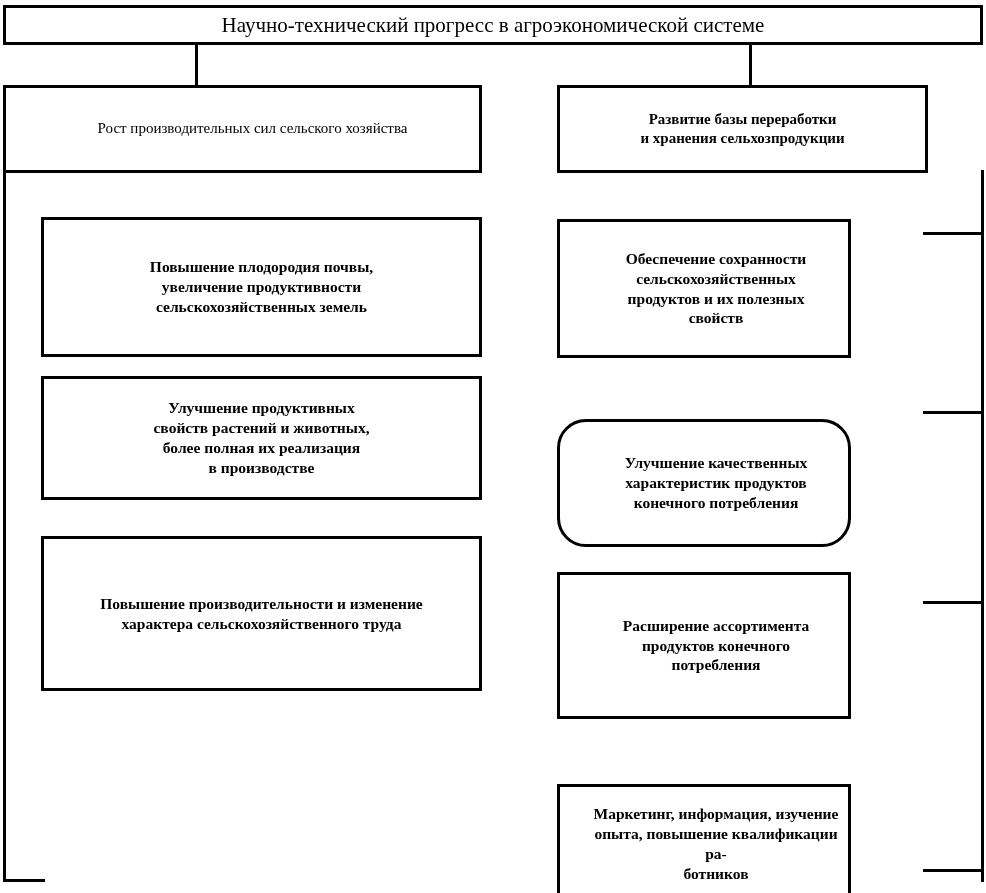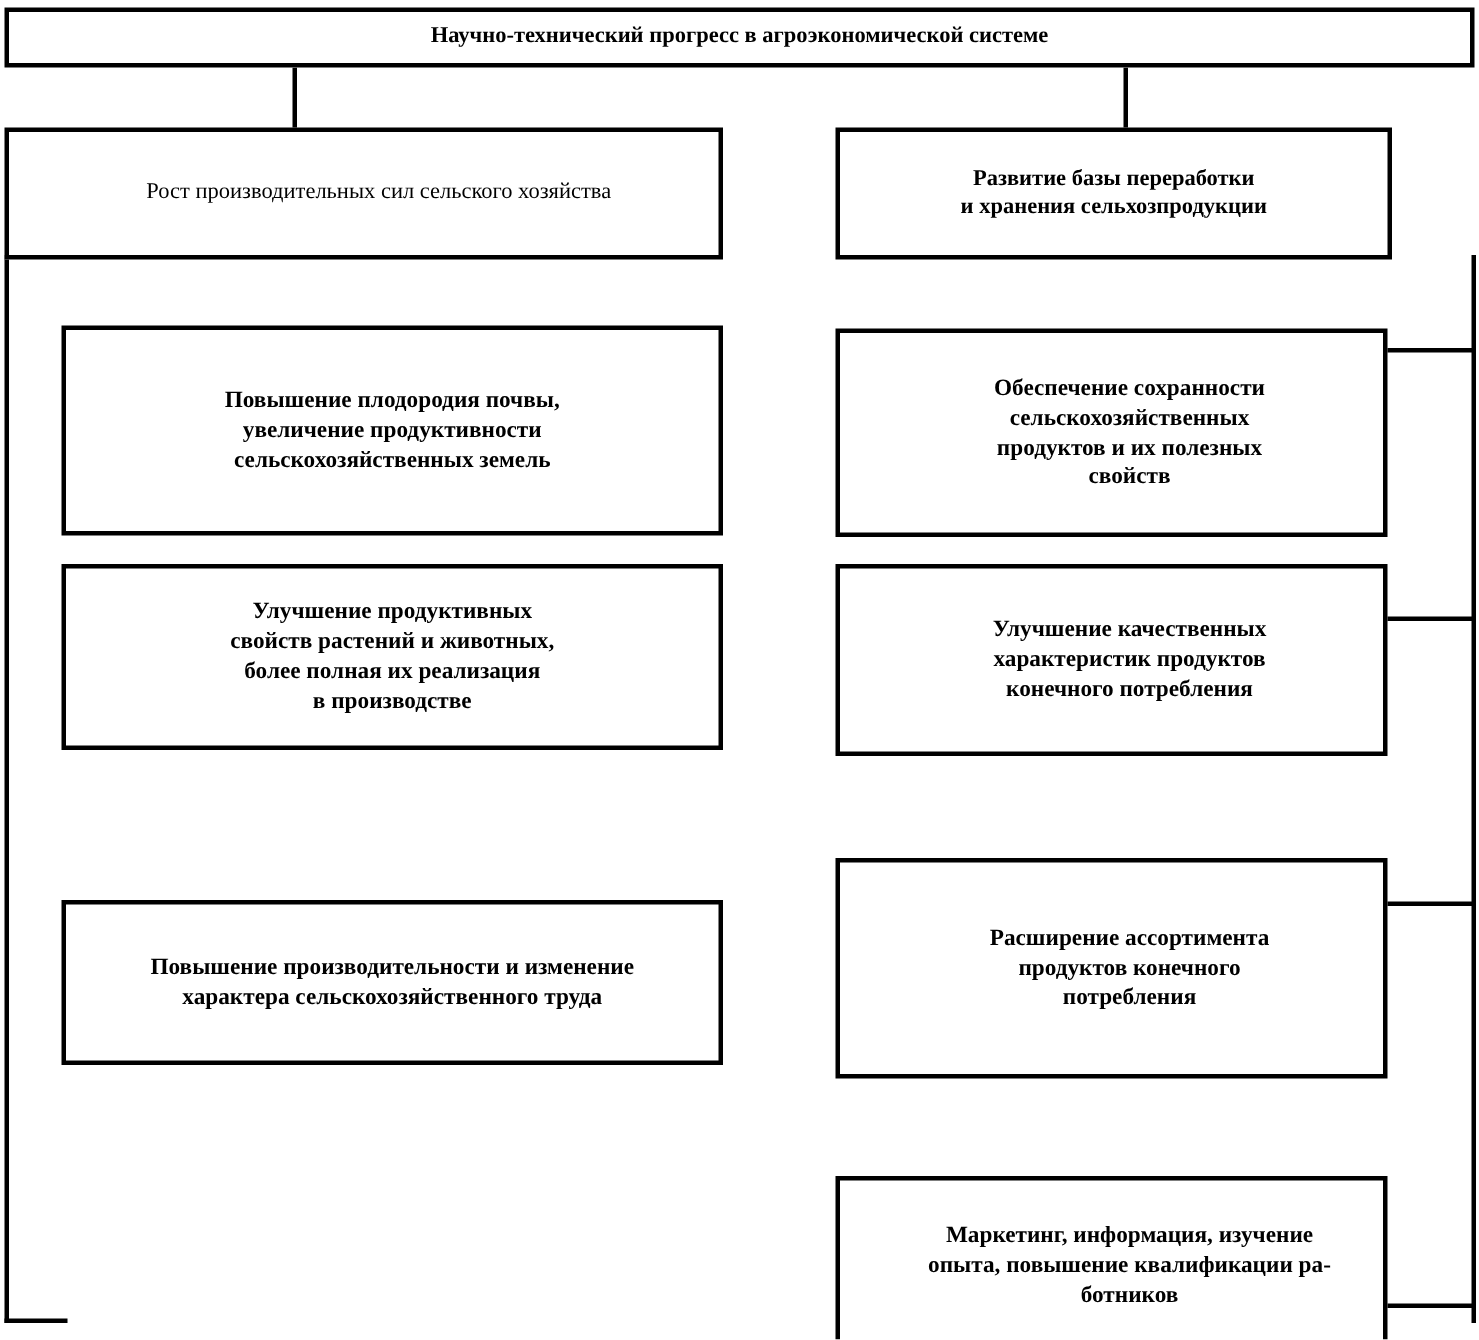--- a/index.html
+++ b/index.html
@@ -35,51 +35,51 @@
     white-space: pre-line;
     line-height: 1.28;
   }
   
   .box.root {
     left: 3px;
     top: 5px;
     width: 980px;
     height: 40px;
     border-width: 3px;
-    font-size: 15px;
-    font-weight: bold;
+    font-size: 21px;
+    font-weight: normal;
   }
   
   .box.branch {
     height: 88px;
     border-width: 3px;
     font-size: 15px;
     font-weight: bold;
   }
   .box.branch.left  { left: 3px;   top: 85px; width: 479px; padding-left: 20px; }
   .box.branch.right { left: 557px; top: 85px; width: 371px; }
   .box.branch.left .txt { font-weight: normal; font-size: 15px; }
 
   
   .box.leaf {
     border-width: 3px;
     font-size: 15.5px;
     font-weight: bold;
   }
   .box.leaf.col-left  { left: 41px;  width: 441px; }
-  .box.leaf.col-right { left: 557px; width: 368px; padding-left: 24px; }
+  .box.leaf.col-right { left: 557px; width: 294px; padding-left: 24px; }
 
   .box.leaf.r0 { top: 217px; height: 140px; justify-content: center; }
   .box.leaf.r1 { top: 376px; height: 124px; }
-  .box.leaf.r2 { top: 600px; height: 110px; }
+  .box.leaf.r2 { top: 536px; height: 155px; }
   .box.leaf.r3 { top: 766px; height: 127px; }
 
   
   .box.leaf.col-right.r0 { top: 219px; height: 139px; }
-  .box.leaf.col-right.r1 { top: 376px; height: 128px; }
+  .box.leaf.col-right.r1 { top: 419px; height: 128px; border-radius: 29px; }
   .box.leaf.col-right.r2 { top: 572px; height: 147px; }
   .box.leaf.col-right.r3 { top: 784px; height: 120px; }
 
   
   .ln {
     position: absolute;
     background: #000000;
     z-index: 1;
   }
   .ln.v { width: 3px; }

